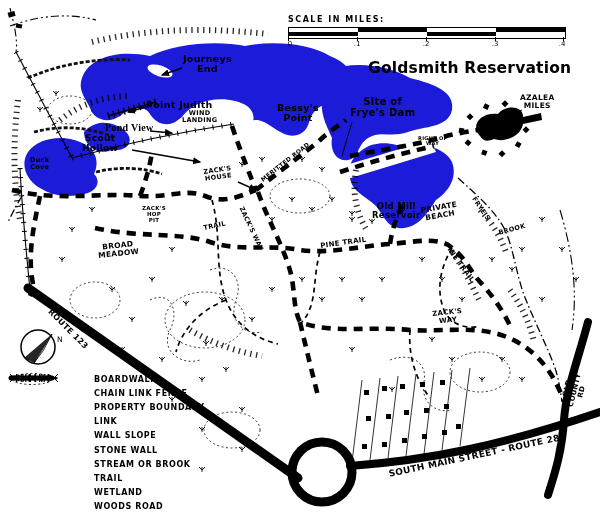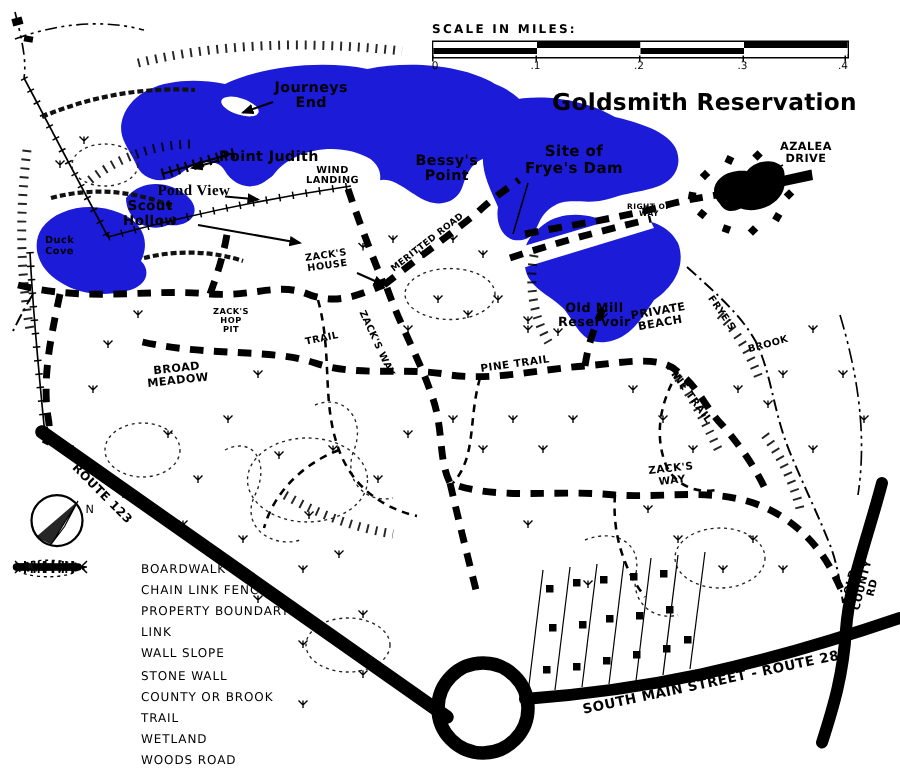--- a/index.html
+++ b/index.html
@@ -19,21 +19,21 @@
   .sb-row{display:flex;height:4px;}
   .sb-cell{width:69px;height:4px;}
   .sb-b{background:#000;} .sb-w{background:#fff;}
   #sb-ticks{position:relative;height:12px;margin-top:1px;}
   .sb-tick{position:absolute;top:0;font-size:7px;color:#000;transform:translateX(-50%);}
   .sb-tl{position:absolute;top:-3px;width:1px;height:4px;background:#000;}
   
   #legend{position:absolute;left:8px;top:372px;width:200px;}
   .lg-row{display:flex;align-items:center;height:14.2px;}
   .lg-sym{width:54px;flex:0 0 54px;}
-  .lg-label{font-size:8px;letter-spacing:.6px;color:#000;font-weight:400;white-space:nowrap;padding-left:32px;}
+  .lg-label{font-size:8px;letter-spacing:.6px;color:#000;font-weight:700;white-space:nowrap;padding-left:32px;}
 </style>
 </head>
 <body>
 
 <div id="stage">
 
   <svg id="map-svg" width="600" height="516" viewBox="0 0 600 516">
     <defs>
       <marker id="ah" markerWidth="7" markerHeight="7" refX="5" refY="2.5" orient="auto">
         <path d="M0,0 L6,2.5 L0,5 Z" fill="#000"></path>
@@ -362,21 +362,21 @@
           </svg>
       </span>
       <span class="lg-label">STONE WALL</span>
     </div>
     <div class="lg-row">
       <span class="lg-sym">
         <svg width="52" height="12">
             <path d="M2,5 C 14,3 22,8 34,6 C 42,5 46,7 50,8" stroke="#000" stroke-width="1.3" fill="none" stroke-dasharray="9,3,1.5,3"></path>
           </svg>
       </span>
-      <span class="lg-label">COUNTY OR BROOK</span>
+      <span class="lg-label">STREAM OR BROOK</span>
     </div>
     <div class="lg-row">
       <span class="lg-sym">
         <svg width="52" height="12">
             <path d="M2,6 L46,6" stroke="#000" stroke-width="3.4" stroke-dasharray="7,6"></path>
           </svg>
       </span>
       <span class="lg-label">TRAIL</span>
     </div>
     <div class="lg-row">
@@ -398,30 +398,30 @@
     </div>
   </div>
 
   <div id="labels-layer" style="position:absolute;left:0;top:0;width:592px;height:516px;pointer-events:none;">
       <div class="map-label" style="left: 183px; top: 54px; font-size: 9.5px; font-weight: bold;">Journeys
 End</div>
       <div class="map-label" style="left: 146px; top: 100px; font-size: 9.5px; font-weight: bold;">Point Judith</div>
       <div class="map-label" style="left: 105px; top: 123px; font-size: 10px; font-weight: bold; font-family: Liberation Serif, serif;">Pond View</div>
       <div class="map-label" style="left: 82px; top: 134px; font-size: 9px; font-weight: bold;">Scout
 Hollow</div>
-      <div class="map-label" style="left: 204px; top: 110px; font-size: 6.5px; font-weight: 600; text-align: center;">WIND
+      <div class="map-label" style="left: 182px; top: 110px; font-size: 6.5px; font-weight: 600; text-align: center;">WIND
 LANDING</div>
       <div class="map-label" style="left: 277px; top: 103px; font-size: 9.5px; font-weight: bold;">Bessy's
 Point</div>
       <div class="map-label" style="left: 350px; top: 97px; font-size: 10px; font-weight: bold;">Site of
 Frye's Dam</div>
       <div class="map-label" style="left: 372px; top: 154px; font-size: 8.5px; font-weight: bold; margin-top: 48px;">Old Mill
 Reservoir</div>
       <div class="map-label" style="left: 520px; top: 94px; font-size: 7.5px; font-weight: 600;">AZALEA
-DRIVE</div>
+MILES</div>
       <div class="map-label" style="left: 418px; top: 136px; font-size: 5px; font-weight: 600;">RIGHT OF
 WAY</div>
       <div class="map-label" style="left: 30px; top: 157px; font-size: 6.5px; font-weight: bold;">Duck
 Cove</div>
       <div class="map-label" style="left: 476px; top: 196px; font-size: 6.5px; font-weight: 600; transform: rotate(55deg);">FRYE'S</div>
       <div class="map-label" style="left: 498px; top: 230px; font-size: 6.5px; font-weight: 600; transform: rotate(-15deg);">BROOK</div>
       <div class="map-label" style="left: 420px; top: 207px; font-size: 7.5px; font-weight: 600; transform: rotate(-10deg);">PRIVATE
 BEACH</div>
       <div class="map-label" style="left: 320px; top: 243px; font-size: 7px; font-weight: 600; transform: rotate(-8deg);">PINE TRAIL</div>
       <div class="map-label" style="left: 448px; top: 242px; font-size: 7px; font-weight: 600; transform: rotate(54deg);">PINE TRAIL</div>

